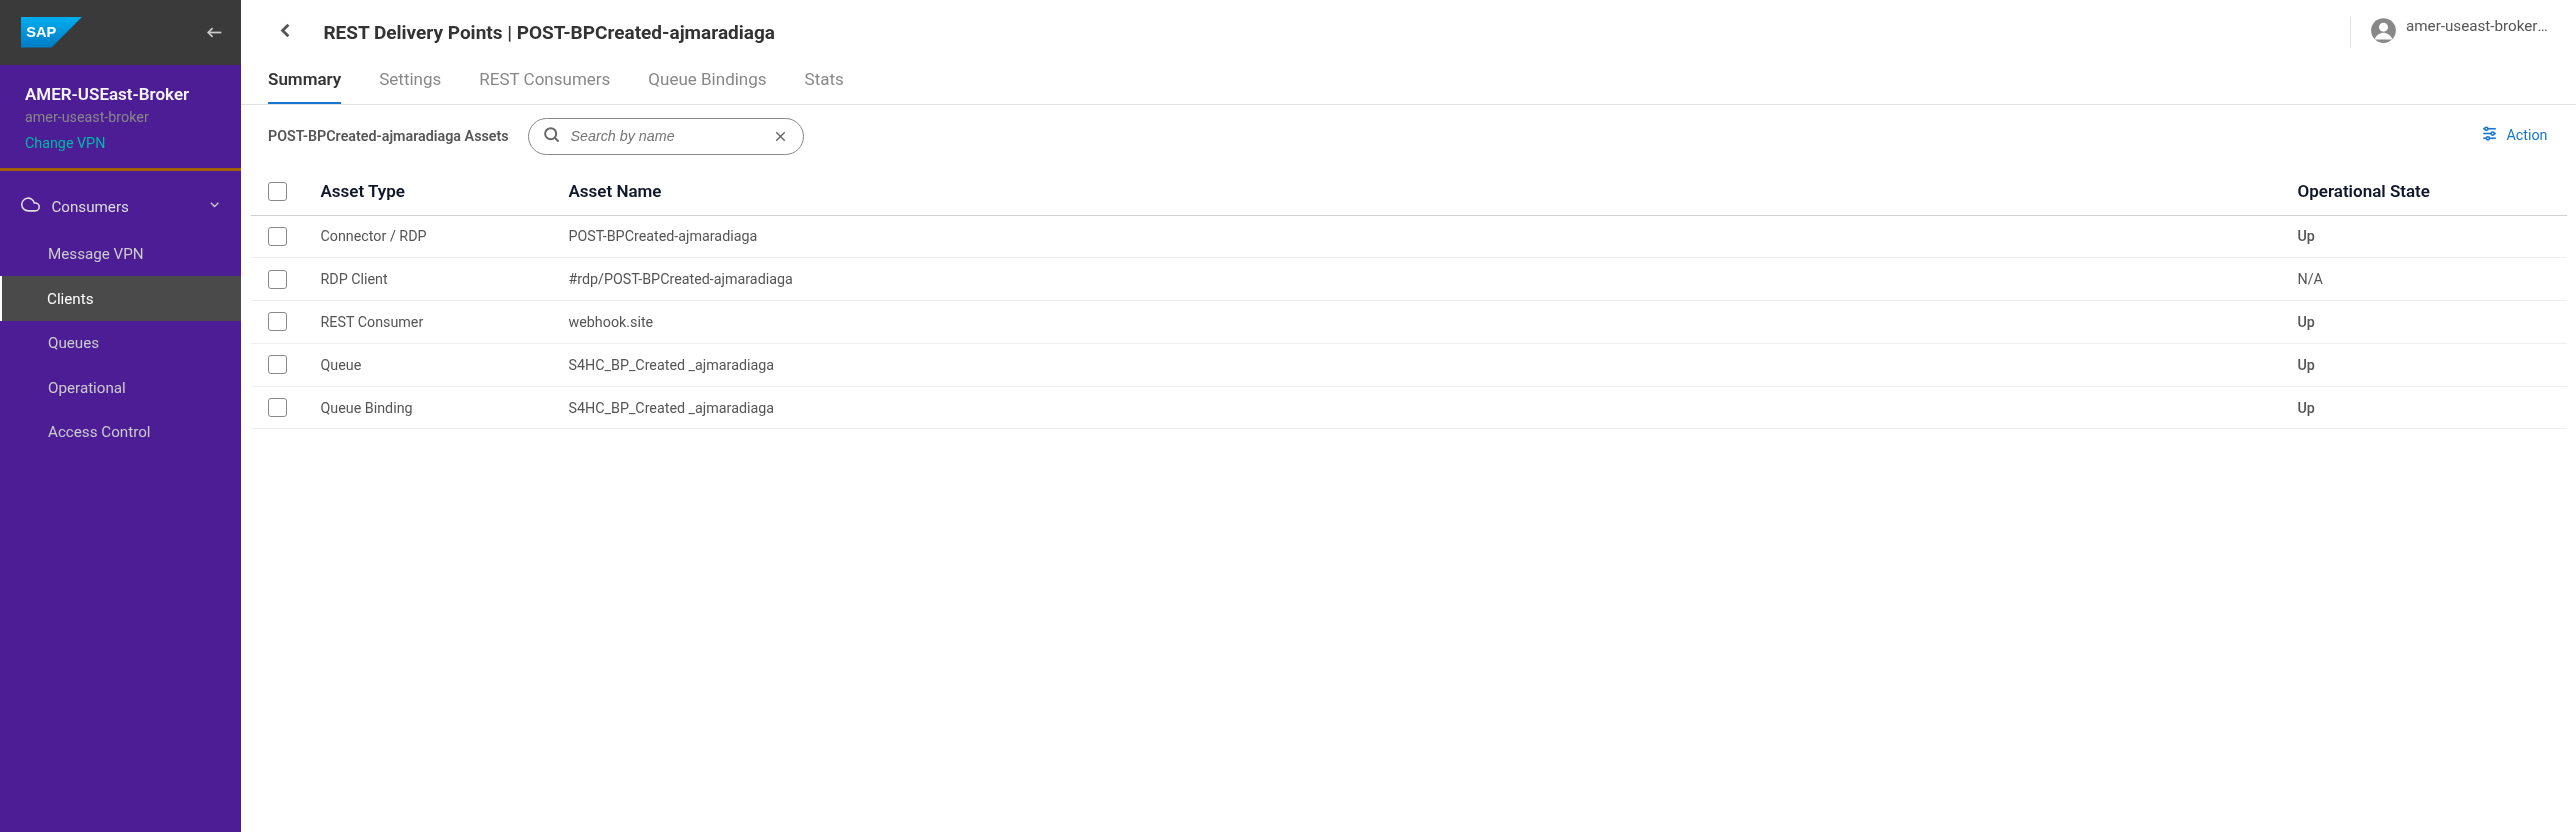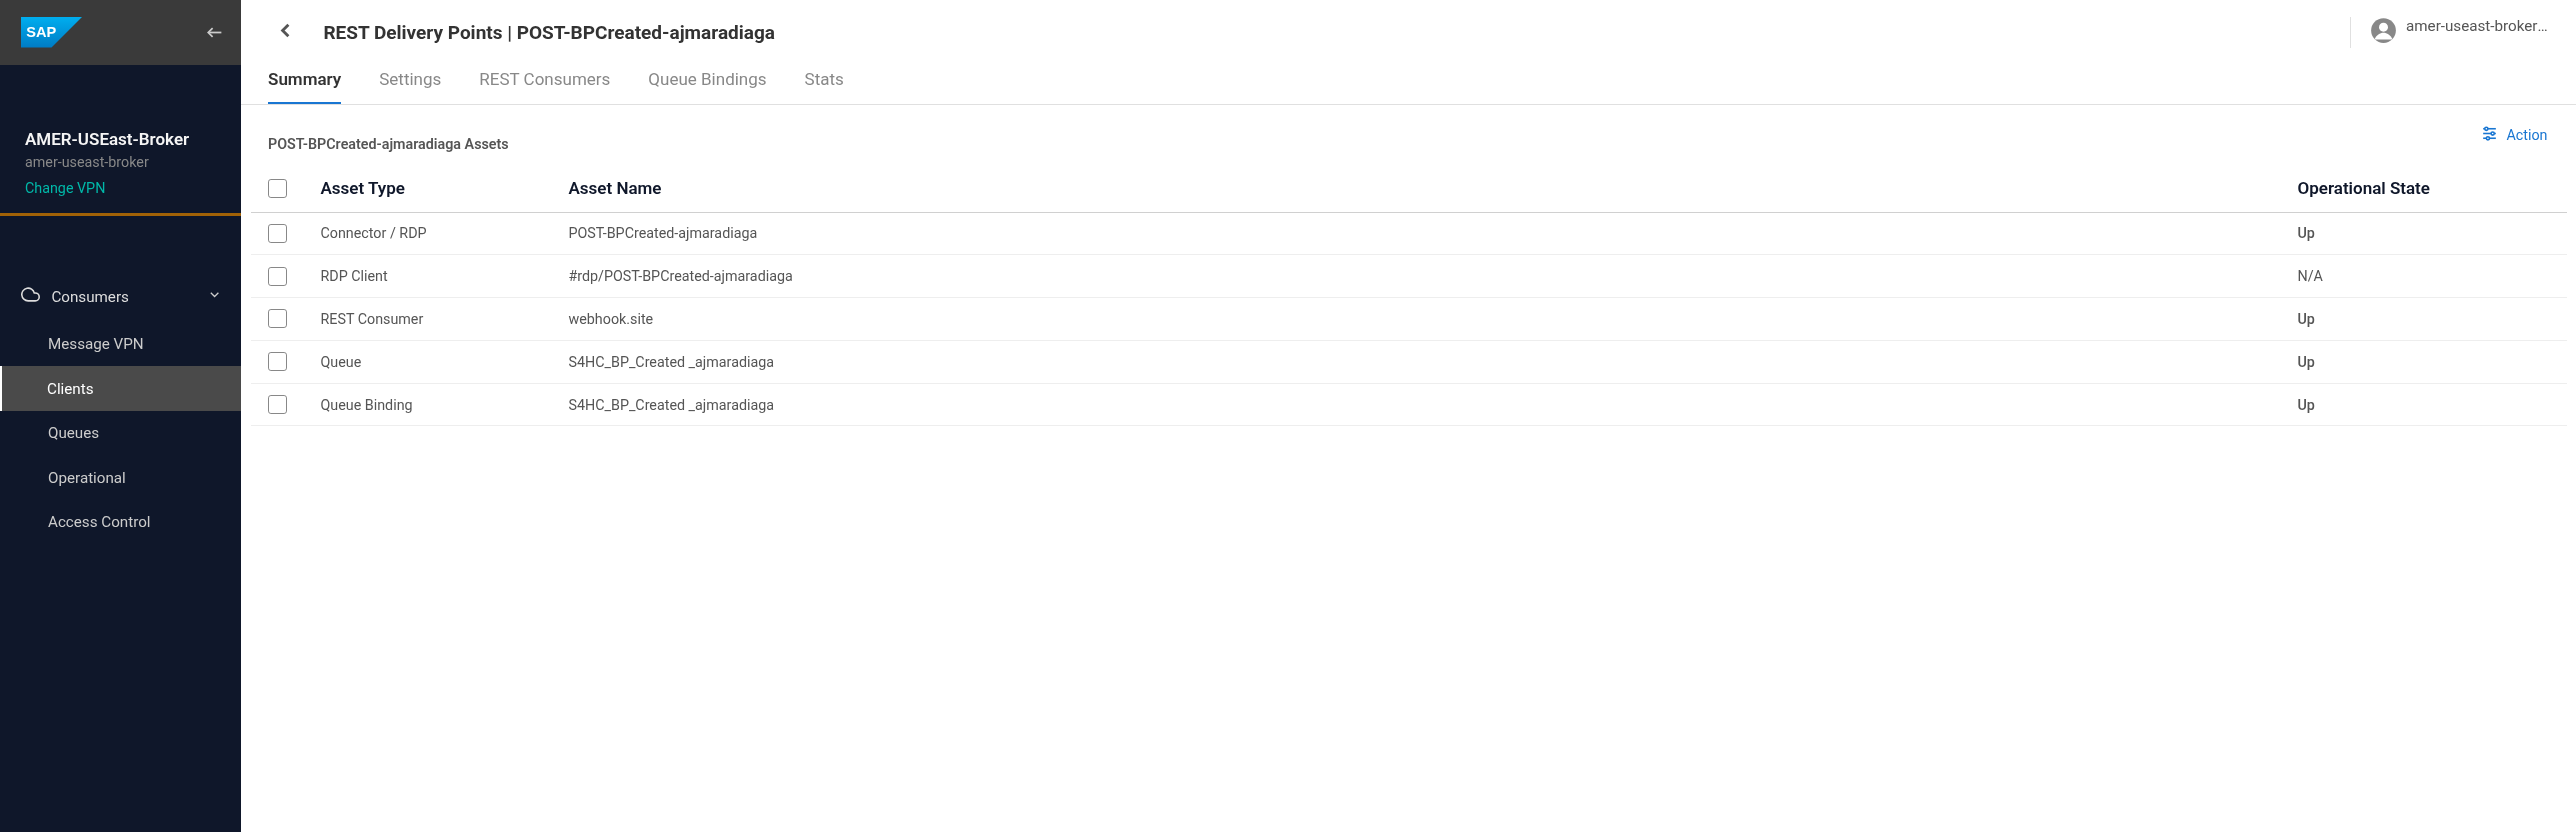--- a/index.html
+++ b/index.html
@@ -1,21 +1,21 @@
 <!DOCTYPE html>
 <html style="font-size:15.2px"><head>
   <meta charset="utf-8">
   <style>
     * { margin: 0; padding: 0; box-sizing: border-box; }
     body { font-family: -apple-system, BlinkMacSystemFont, "Segoe UI", Roboto, sans-serif; background: #fff; color: #333; }
     
     .app { display: flex; height: 100vh; }
     
     
-    .sidebar { width: 241px; background: #0f172a; color: #fff; flex-shrink: 0; display: flex; flex-direction: column; gap: 45px; }
+    .sidebar { width: 241px; background: #4c1d95; color: #fff; flex-shrink: 0; display: flex; flex-direction: column; }
     .sidebar-header { display: flex; align-items: center; justify-content: space-between; padding: 17px 17px 17px 21px; background: #3a3a3a; }
     .logo { display: flex; align-items: center; }
     .logo svg { width: 61px; height: 30.5px; }
     .collapse-btn { cursor: pointer; display: flex; align-items: center; }
     .collapse-btn svg { width: 21px; height: 21px; stroke: #ccc; }
     
     .broker-info { padding: 19px 25px 17px; border-bottom: 3px solid #a16207; }
     .broker-name { font-size: 17px; font-weight: 600; color: #f5f5f5; margin-bottom: 5.7px; }
     .broker-sub { font-size: 14.3px; color: #888; margin-bottom: 9.5px; }
     .change-vpn { font-size: 14.3px; color: #00b8a9; cursor: pointer; }
@@ -35,21 +35,21 @@
     .back-btn svg { width: 23px; height: 23px; stroke: #555; }
     .page-title { font-size: 19px; font-weight: 700; color: #333; }
     .user-info { display: flex; gap: 9.5px; border-left: 1px solid #e0e0e0; padding-left: 19px; }
     .avatar-icon svg { width: 27px; height: 27px; }
     .user-name { font-size: 15.2px; color: #555; max-width: 143px; white-space: nowrap; overflow: hidden; text-overflow: ellipsis; }
     
     .tabs { display: flex; gap: 38px; padding: 17px 27px 0 27px; border-bottom: 1px solid #e0e0e0; }
     .tab { padding-bottom: 13.3px; font-size: 17px; color: #888; cursor: pointer; border-bottom: 2.9px solid transparent; }
     .tab.active { color: #333; font-weight: 600; border-bottom-color: #1976d2; }
     
-    .toolbar { display: flex; align-items: flex-end; justify-content: space-between; padding: 13.3px 19px 13.3px 27px; }
+    .toolbar { display: flex; align-items: flex-start; justify-content: space-between; padding: 13.3px 19px 13.3px 27px; }
     .toolbar-left { display: flex; align-items: center; gap: 19px; }
     .assets-label { font-size: 14.3px; font-weight: 600; color: #555; }
     .search-box { display: flex; align-items: center; border: 1.4px solid #888; border-radius: 19px; padding: 5.7px 13.3px; width: 276px; }
     .search-box svg { width: 19px; height: 19px; stroke: #666; flex-shrink: 0; }
     .search-input { border: none; outline: none; font-size: 14.3px; font-style: italic; color: #333; flex: 1; margin: 0 9.5px; background: transparent; }
     .clear-btn { cursor: pointer; display: flex; }
     .clear-btn svg { width: 17px; height: 17px; stroke: #666; }
     .action-btn { display: flex; align-items: center; gap: 7.6px; color: #1976d2; font-size: 14.3px; cursor: pointer; padding: 5.7px 9.5px; }
     .action-btn svg { width: 19px; height: 19px; stroke: #1976d2; }
     
@@ -147,20 +147,35 @@
       <div class="tab active">Summary</div>
       <div class="tab">Settings</div>
       <div class="tab">REST Consumers</div>
       <div class="tab">Queue Bindings</div>
       <div class="tab">Stats</div>
     </div>
 
     <div class="toolbar">
       <div class="toolbar-left">
         <span class="assets-label">POST-BPCreated-ajmaradiaga Assets</span>
+        <div class="search-box">
+          <span>
+            <svg viewBox="0 0 24 24" fill="none" stroke-width="2.5">
+                <circle cx="11" cy="11" r="7"></circle>
+                <line x1="21" y1="21" x2="16.5" y2="16.5"></line>
+              </svg>
+          </span>
+          <input class="search-input" type="text" placeholder="Search by name" style="">
+          <span class="clear-btn">
+            <svg viewBox="0 0 24 24" fill="none" stroke-width="2">
+                <line x1="18" y1="6" x2="6" y2="18"></line>
+                <line x1="6" y1="6" x2="18" y2="18"></line>
+              </svg>
+          </span>
+        </div>
       </div>
       <div class="action-btn">
         <span>
           <svg viewBox="0 0 24 24" fill="none" stroke-width="2">
               <line x1="4" y1="6" x2="20" y2="6"></line>
               <line x1="4" y1="12" x2="20" y2="12"></line>
               <line x1="4" y1="18" x2="20" y2="18"></line>
               <circle cx="8" cy="6" r="2" fill="#fff"></circle>
               <circle cx="16" cy="12" r="2" fill="#fff"></circle>
               <circle cx="10" cy="18" r="2" fill="#fff"></circle>

